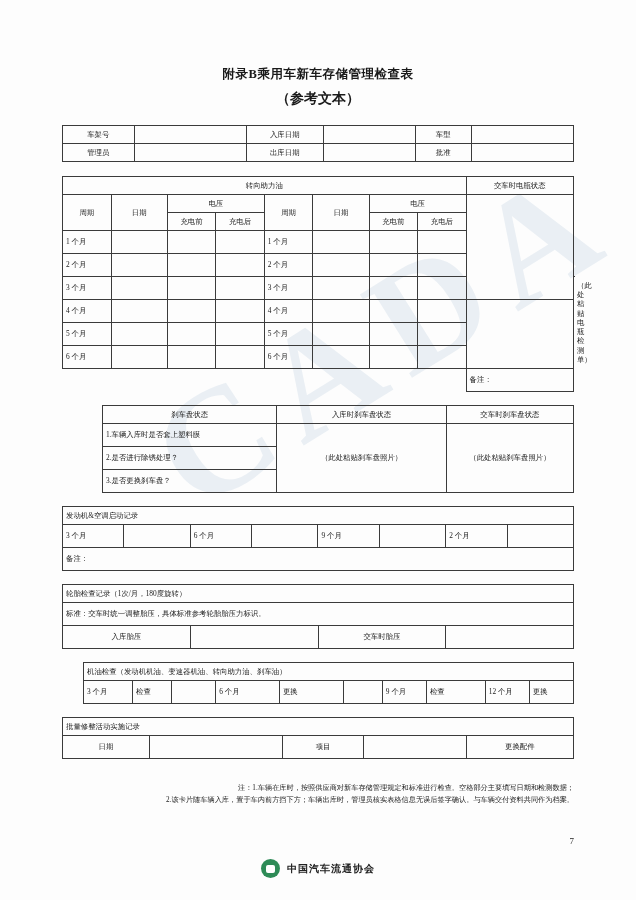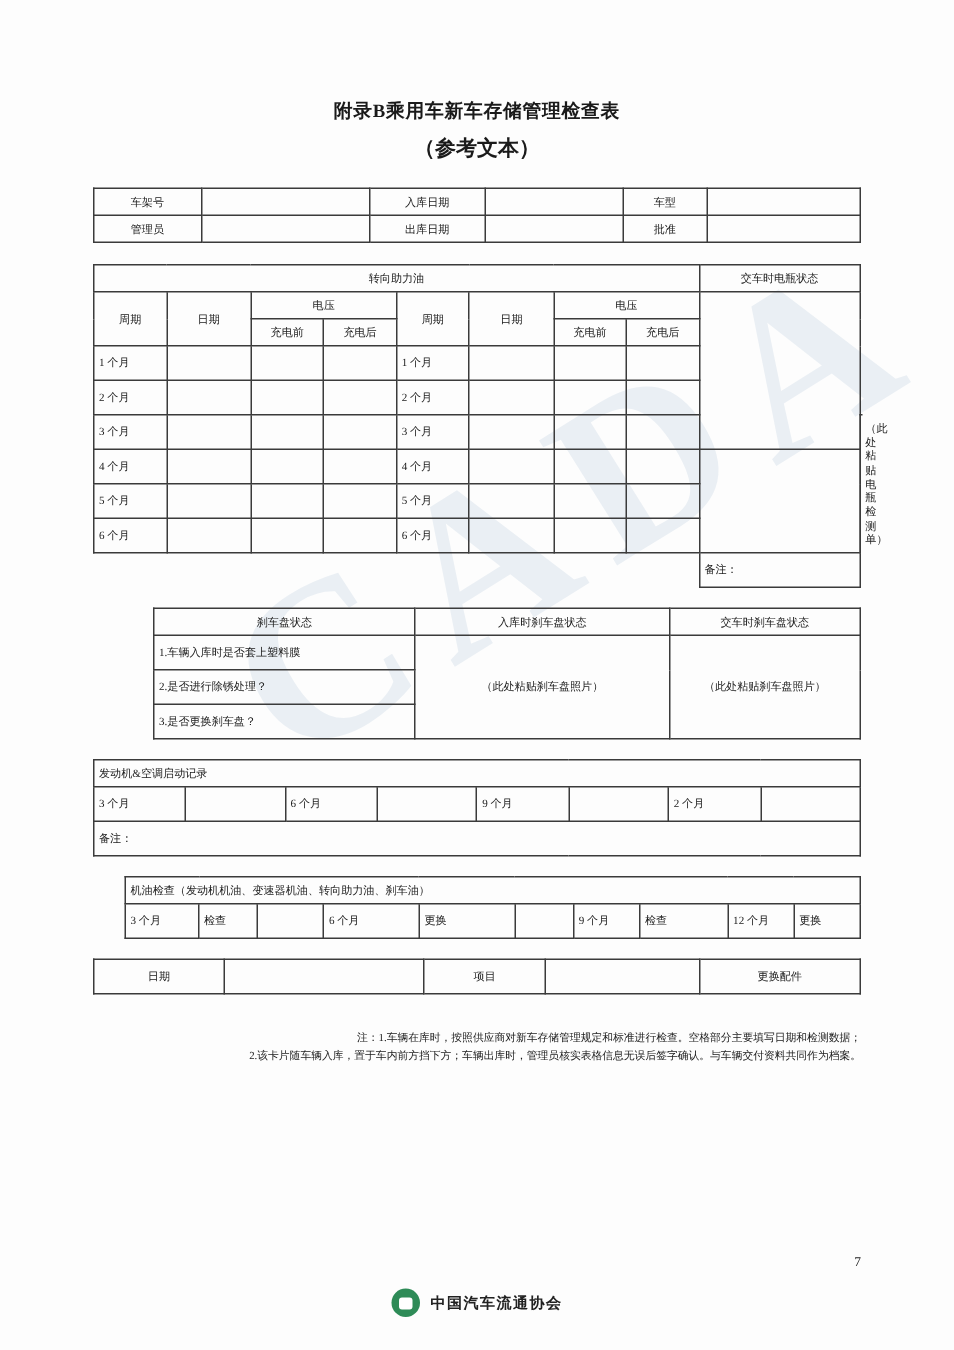--- a/index.html
+++ b/index.html
@@ -324,20 +324,44 @@
           <td class="tall">2 个月</td>
           <td class="tall"></td>
         </tr>
         <tr>
           <td class="tall" colspan="8">备注：</td>
         </tr>
       </tbody>
         </table>
     </div>
 
+    <div class="blk" style="margin-top:13px;">
+      <table>
+        <colgroup>
+          <col style="width:25%">
+            <col style="width:25%">
+            <col style="width:25%">
+            <col style="width:25%">
+        </colgroup>
+        <tbody>
+            <tr>
+          <td colspan="4">轮胎检查记录（1次/月，180度旋转）</td>
+        </tr>
+        <tr>
+          <td class="tall" colspan="4">标准：交车时统一调整胎压，具体标准参考轮胎胎压力标识。</td>
+        </tr>
+        <tr>
+          <td class="c tall">入库胎压</td>
+          <td class="tall"></td>
+          <td class="c tall">交车时胎压</td>
+          <td class="tall"></td>
+        </tr>
+      </tbody>
+        </table>
+    </div>
 
     <div class="blk" style="margin-top:13px;margin-left:21px;">
       <table>
         <colgroup>
           <col style="width:10%">
             <col style="width:8%">
             <col style="width:9%">
             <col style="width:13%">
           <col style="width:13%">
             <col style="width:8%">
@@ -369,20 +393,23 @@
     <div class="blk" style="margin-top:13px;">
       <table>
         <colgroup>
           <col style="width:17%">
             <col style="width:26%">
             <col style="width:16%">
             <col style="width:20%">
             <col style="width:21%">
         </colgroup>
         <tbody>
+            <tr>
+          <td colspan="5">批量修整活动实施记录</td>
+        </tr>
         <tr>
           <td class="c tall">日期</td>
           <td class="tall"></td>
           <td class="c tall">项目</td>
           <td class="tall"></td>
           <td class="c tall">更换配件</td>
         </tr>
       </tbody>
         </table>
     </div>

